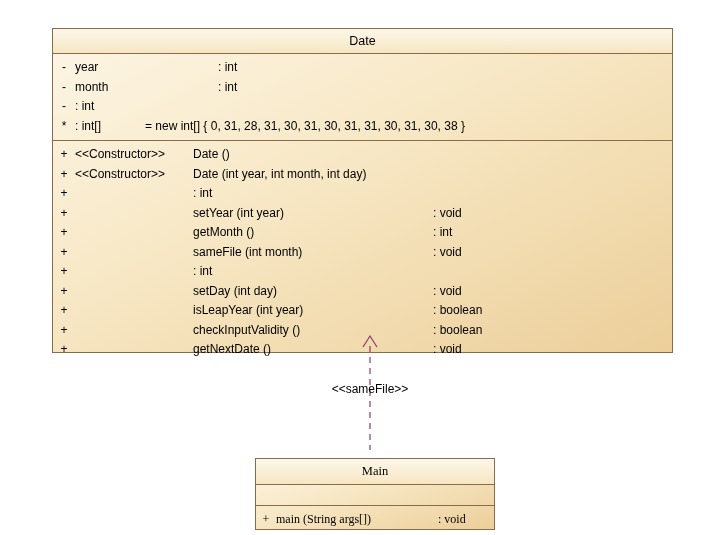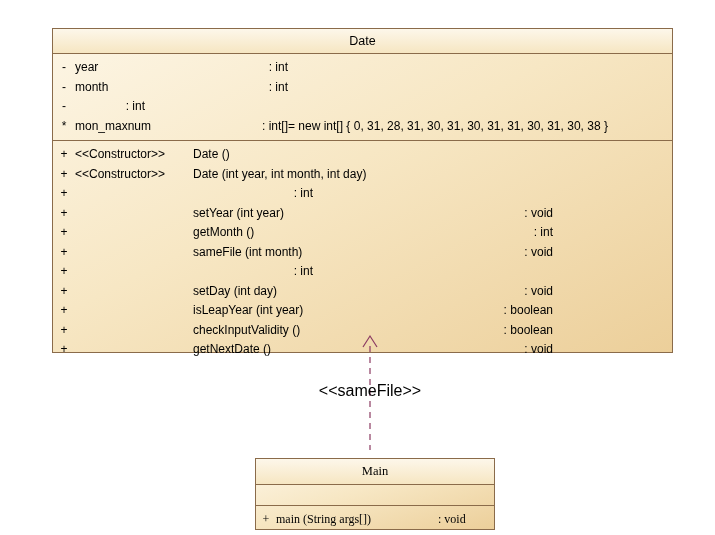--- a/index.html
+++ b/index.html
@@ -55,21 +55,20 @@
   }
   .col-stereo {
     width: 118px;
     flex: 0 0 auto;
   }
   .col-name {
     flex: 0 0 auto;
   }
   .col-type {
     flex: 0 0 auto;
-    text-align: right;
   }
   .col-extra {
     flex: 0 0 auto;
   }
 
   
   #date-class {
     left: 52px;
     top: 12px;
     width: 621px;
@@ -103,21 +102,21 @@
     width: 60px;
     height: 116px;
   }
 
   #rel-label {
     position: absolute;
     left: 310px;
     top: 382px;
     width: 120px;
     text-align: center;
-    font-size: 16px;
+    font-size: 12px;
     color: #000000;
   }
 </style>
 </head>
 <body>
 
 <div class="uml-class" id="date-class">
   <div class="uml-title">Date</div>
 
   <div class="uml-section bordered" id="date-attrs">
@@ -133,21 +132,20 @@
       <span class="col-type">: int</span>
       <span class="col-extra"></span>
     </div>
     <div class="uml-row">
       <span class="col-vis">-</span>
       <span class="col-type">: int</span>
       <span class="col-extra"></span>
     </div>
     <div class="uml-row">
       <span class="col-vis">*</span>
-      <span class="col-name">mon_maxnum</span>
       <span class="col-type">: int[]</span>
       <span class="col-extra">= new int[] { 0, 31, 28, 31, 30, 31, 30, 31, 31, 30, 31, 30, 38 }</span>
     </div>
   </div>
 
   <div class="uml-section" id="date-ops">
     <div class="uml-row">
       <span class="col-vis">+</span>
       <span class="col-stereo">&lt;&lt;Constructor&gt;&gt;</span>
       <span class="col-name">Date ()</span>

